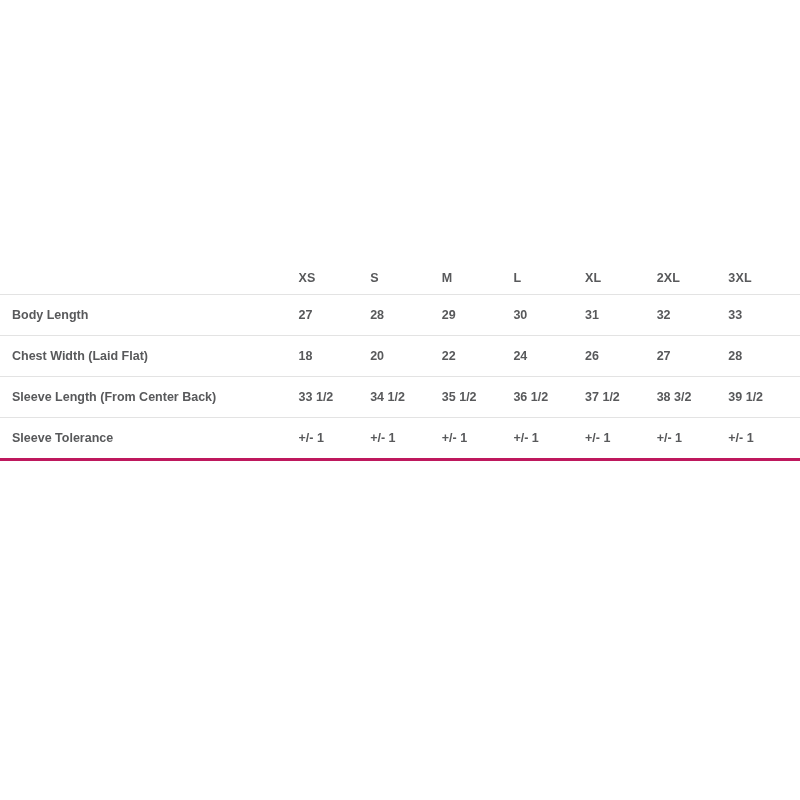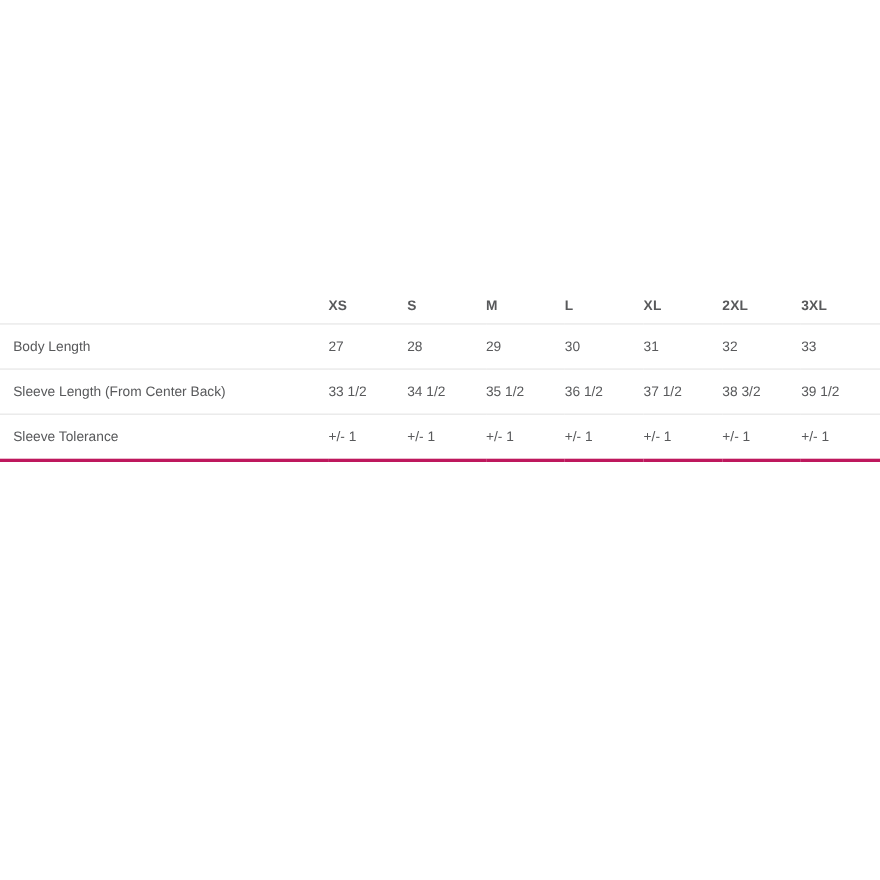--- a/index.html
+++ b/index.html
@@ -57,20 +57,21 @@
     border-top: 1px solid #e3e3e3;
   }
   .size-chart tbody tr:last-child {
     border-bottom: 3px solid #be185d;
   }
 
   .size-chart tbody td {
     height: 40px;
     font-size: 12.5px;
     color: #58595b;
+    font-weight: bold;
   }
 
   .size-chart tbody td.row-label {
     padding-left: 12px;
     white-space: nowrap;
   }
 
   
   col.c-label { width: 298px; }
   col.c-size  { width: 71.5px; }
@@ -107,20 +108,30 @@
         <td class="row-label">Body Length</td>
         <td>27</td>
         <td>28</td>
         <td>29</td>
         <td>30</td>
         <td>31</td>
         <td>32</td>
         <td>33</td>
       </tr>
       <tr>
+        <td class="row-label">Chest Width (Laid Flat)</td>
+        <td>18</td>
+        <td>20</td>
+        <td>22</td>
+        <td>24</td>
+        <td>26</td>
+        <td>27</td>
+        <td>28</td>
+      </tr>
+      <tr>
         <td class="row-label">Sleeve Length (From Center Back)</td>
         <td>33 1/2</td>
         <td>34 1/2</td>
         <td>35 1/2</td>
         <td>36 1/2</td>
         <td>37 1/2</td>
         <td>38 3/2</td>
         <td>39 1/2</td>
       </tr>
       <tr>

